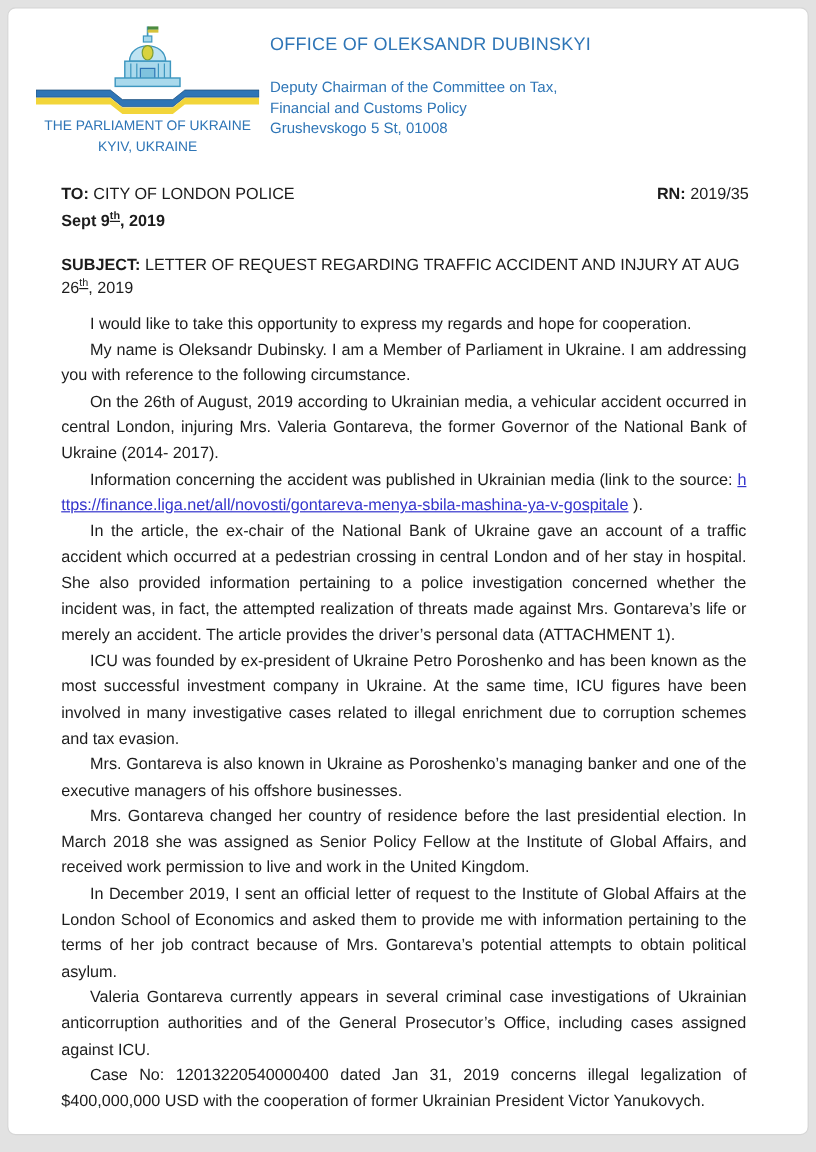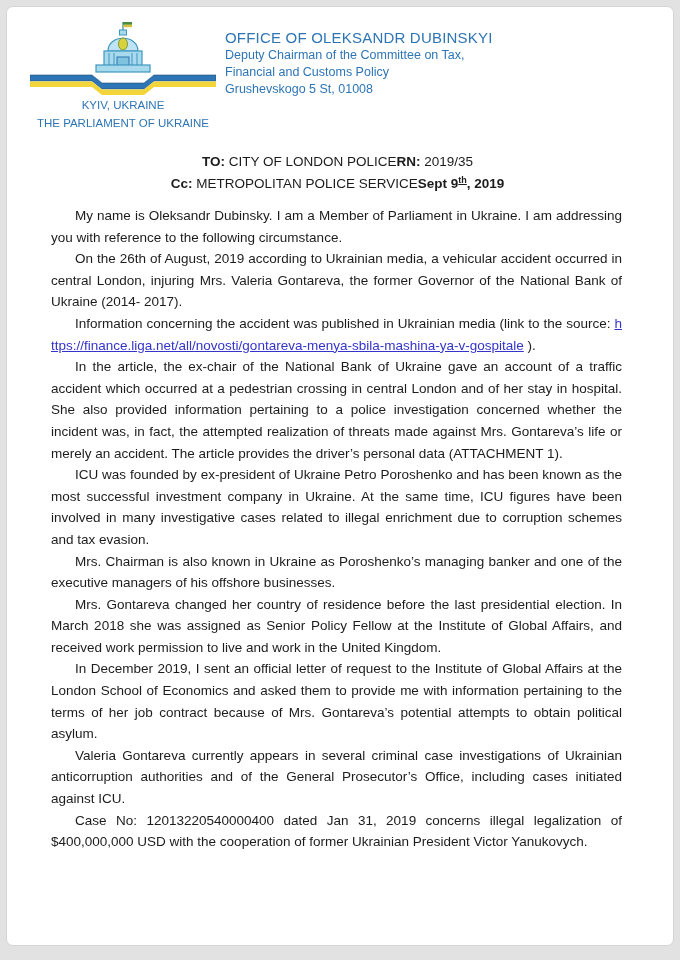--- a/index.html
+++ b/index.html
@@ -38,35 +38,35 @@
   }
   .office-block{
     margin-left:8px;
     padding-top:8px;
     color:#2e75b6;
   }
   .office-title{
     font-size:15px;
     font-weight:400;
     letter-spacing:0.2px;
-    margin-bottom:1px;
+    margin-bottom:19px;
   }
   .office-line{
     font-size:12.5px;
     line-height:17px;
   }
   
   .meta{
     margin:20px 49px 0 44px;
     font-size:13.5px;
     color:#1c1c1c;
   }
   .meta-row{
     display:flex;
-    justify-content:center;
+    justify-content:space-between;
     line-height:22px;
   }
   .lbl{font-weight:700;}
   .bold{font-weight:700;}
   sup{font-size:9px;line-height:0;text-decoration:underline;}
   
   .subject{
     margin:16px 49px 0 44px;
     font-size:13.5px;
     color:#1c1c1c;
@@ -115,22 +115,22 @@
         <line x1="102" y1="32" x2="102" y2="46" stroke="#3e97c0" stroke-width="1"></line>
         <line x1="107" y1="32" x2="107" y2="46" stroke="#3e97c0" stroke-width="1"></line>
         <rect x="87" y="36" width="12" height="12" fill="#7fc3de" stroke="#2e75b6" stroke-width="1"></rect>
 
         <rect x="66" y="44" width="54" height="7" fill="#a9d9ec" stroke="#3e97c0" stroke-width="1.2"></rect>
 
         <polygon points="0,54 62,54 72,62 114,62 124,54 186,54 186,60 124,60 114,68 72,68 62,60 0,60" fill="#2e75b6" stroke="#1f4e79" stroke-width="0.6"></polygon>
 
         <polygon points="0,60.5 62,60.5 72,68.5 114,68.5 124,60.5 186,60.5 186,66 124,66 114,74 72,74 62,66 0,66" fill="#f2d53a"></polygon>
       </svg>
+      <div class="logo-caption">THE PARLIAMENT OF UKRAINE</div>
       <div class="logo-caption">KYIV, UKRAINE</div>
-      <div class="logo-caption">THE PARLIAMENT OF UKRAINE</div>
     </div>
 
     <div class="office-block">
       <div class="office-title">OFFICE OF OLEKSANDR DUBINSKYI</div>
       <div class="office-line">Deputy Chairman of the Committee on Tax,</div>
       <div class="office-line">Financial and Customs Policy</div>
       <div class="office-line">Grushevskogo 5 St, 01008</div>
     </div>
   </div>
 
@@ -139,37 +139,38 @@
       <div>
         <span class="lbl">TO:</span>
         <span>CITY OF LONDON POLICE</span>
       </div>
       <div>
         <span class="lbl">RN:</span>
         <span>2019/35</span>
       </div>
     </div>
     <div class="meta-row">
-      <div>
-        <span class="lbl">Cc:</span>
-        <span>METROPOLITAN POLICE SERVICE</span>
-      </div>
       <div class="bold">
         <span>Sept 9</span><sup>th</sup><span>, 2019</span>
       </div>
     </div>
   </div>
 
+  <div class="subject">
+    <span class="lbl">SUBJECT:</span>
+    <span>LETTER OF REQUEST REGARDING TRAFFIC ACCIDENT AND INJURY AT AUG 26</span><sup>th</sup><span>, 2019</span>
+  </div>
 
   <div class="body-text">
+    <p>I would like to take this opportunity to express my regards and hope for cooperation.</p>
     <p>My name is Oleksandr Dubinsky. I am a Member of Parliament in Ukraine. I am addressing you with reference to the following circumstance.</p>
     <p>On the 26th of August, 2019 according to Ukrainian media, a vehicular accident occurred in central London, injuring Mrs. Valeria Gontareva, the former Governor of the National Bank of Ukraine (2014- 2017).</p>
     <p><span>Information concerning the accident was published in Ukrainian media (link to the source: </span><a class="link">https://finance.liga.net/all/novosti/gontareva-menya-sbila-mashina-ya-v-gospitale</a><span> ).</span></p>
     <p>In the article, the ex-chair of the National Bank of Ukraine gave an account of a traffic accident which occurred at a pedestrian crossing in central London and of her stay in hospital. She also provided information pertaining to a police investigation concerned whether the incident was, in fact, the attempted realization of threats made against Mrs. Gontareva’s life or merely an accident. The article provides the driver’s personal data (ATTACHMENT 1).</p>
     <p>ICU was founded by ex-president of Ukraine Petro Poroshenko and has been known as the most successful investment company in Ukraine. At the same time, ICU figures have been involved in many investigative cases related to illegal enrichment due to corruption schemes and tax evasion.</p>
-    <p>Mrs. Chairman is also known in Ukraine as Poroshenko’s managing banker and one of the executive managers of his offshore businesses.</p>
+    <p>Mrs. Gontareva is also known in Ukraine as Poroshenko’s managing banker and one of the executive managers of his offshore businesses.</p>
     <p>Mrs. Gontareva changed her country of residence before the last presidential election. In March 2018 she was assigned as Senior Policy Fellow at the Institute of Global Affairs, and received work permission to live and work in the United Kingdom.</p>
     <p>In December 2019, I sent an official letter of request to the Institute of Global Affairs at the London School of Economics and asked them to provide me with information pertaining to the terms of her job contract because of Mrs. Gontareva’s potential attempts to obtain political asylum.</p>
-    <p>Valeria Gontareva currently appears in several criminal case investigations of Ukrainian anticorruption authorities and of the General Prosecutor’s Office, including cases initiated against ICU.</p>
+    <p>Valeria Gontareva currently appears in several criminal case investigations of Ukrainian anticorruption authorities and of the General Prosecutor’s Office, including cases assigned against ICU.</p>
     <p>Case No: 12013220540000400 dated Jan 31, 2019 concerns illegal legalization of $400,000,000 USD with the cooperation of former Ukrainian President Victor Yanukovych.</p>
   </div>
 
 </div>
 
 </body></html>

